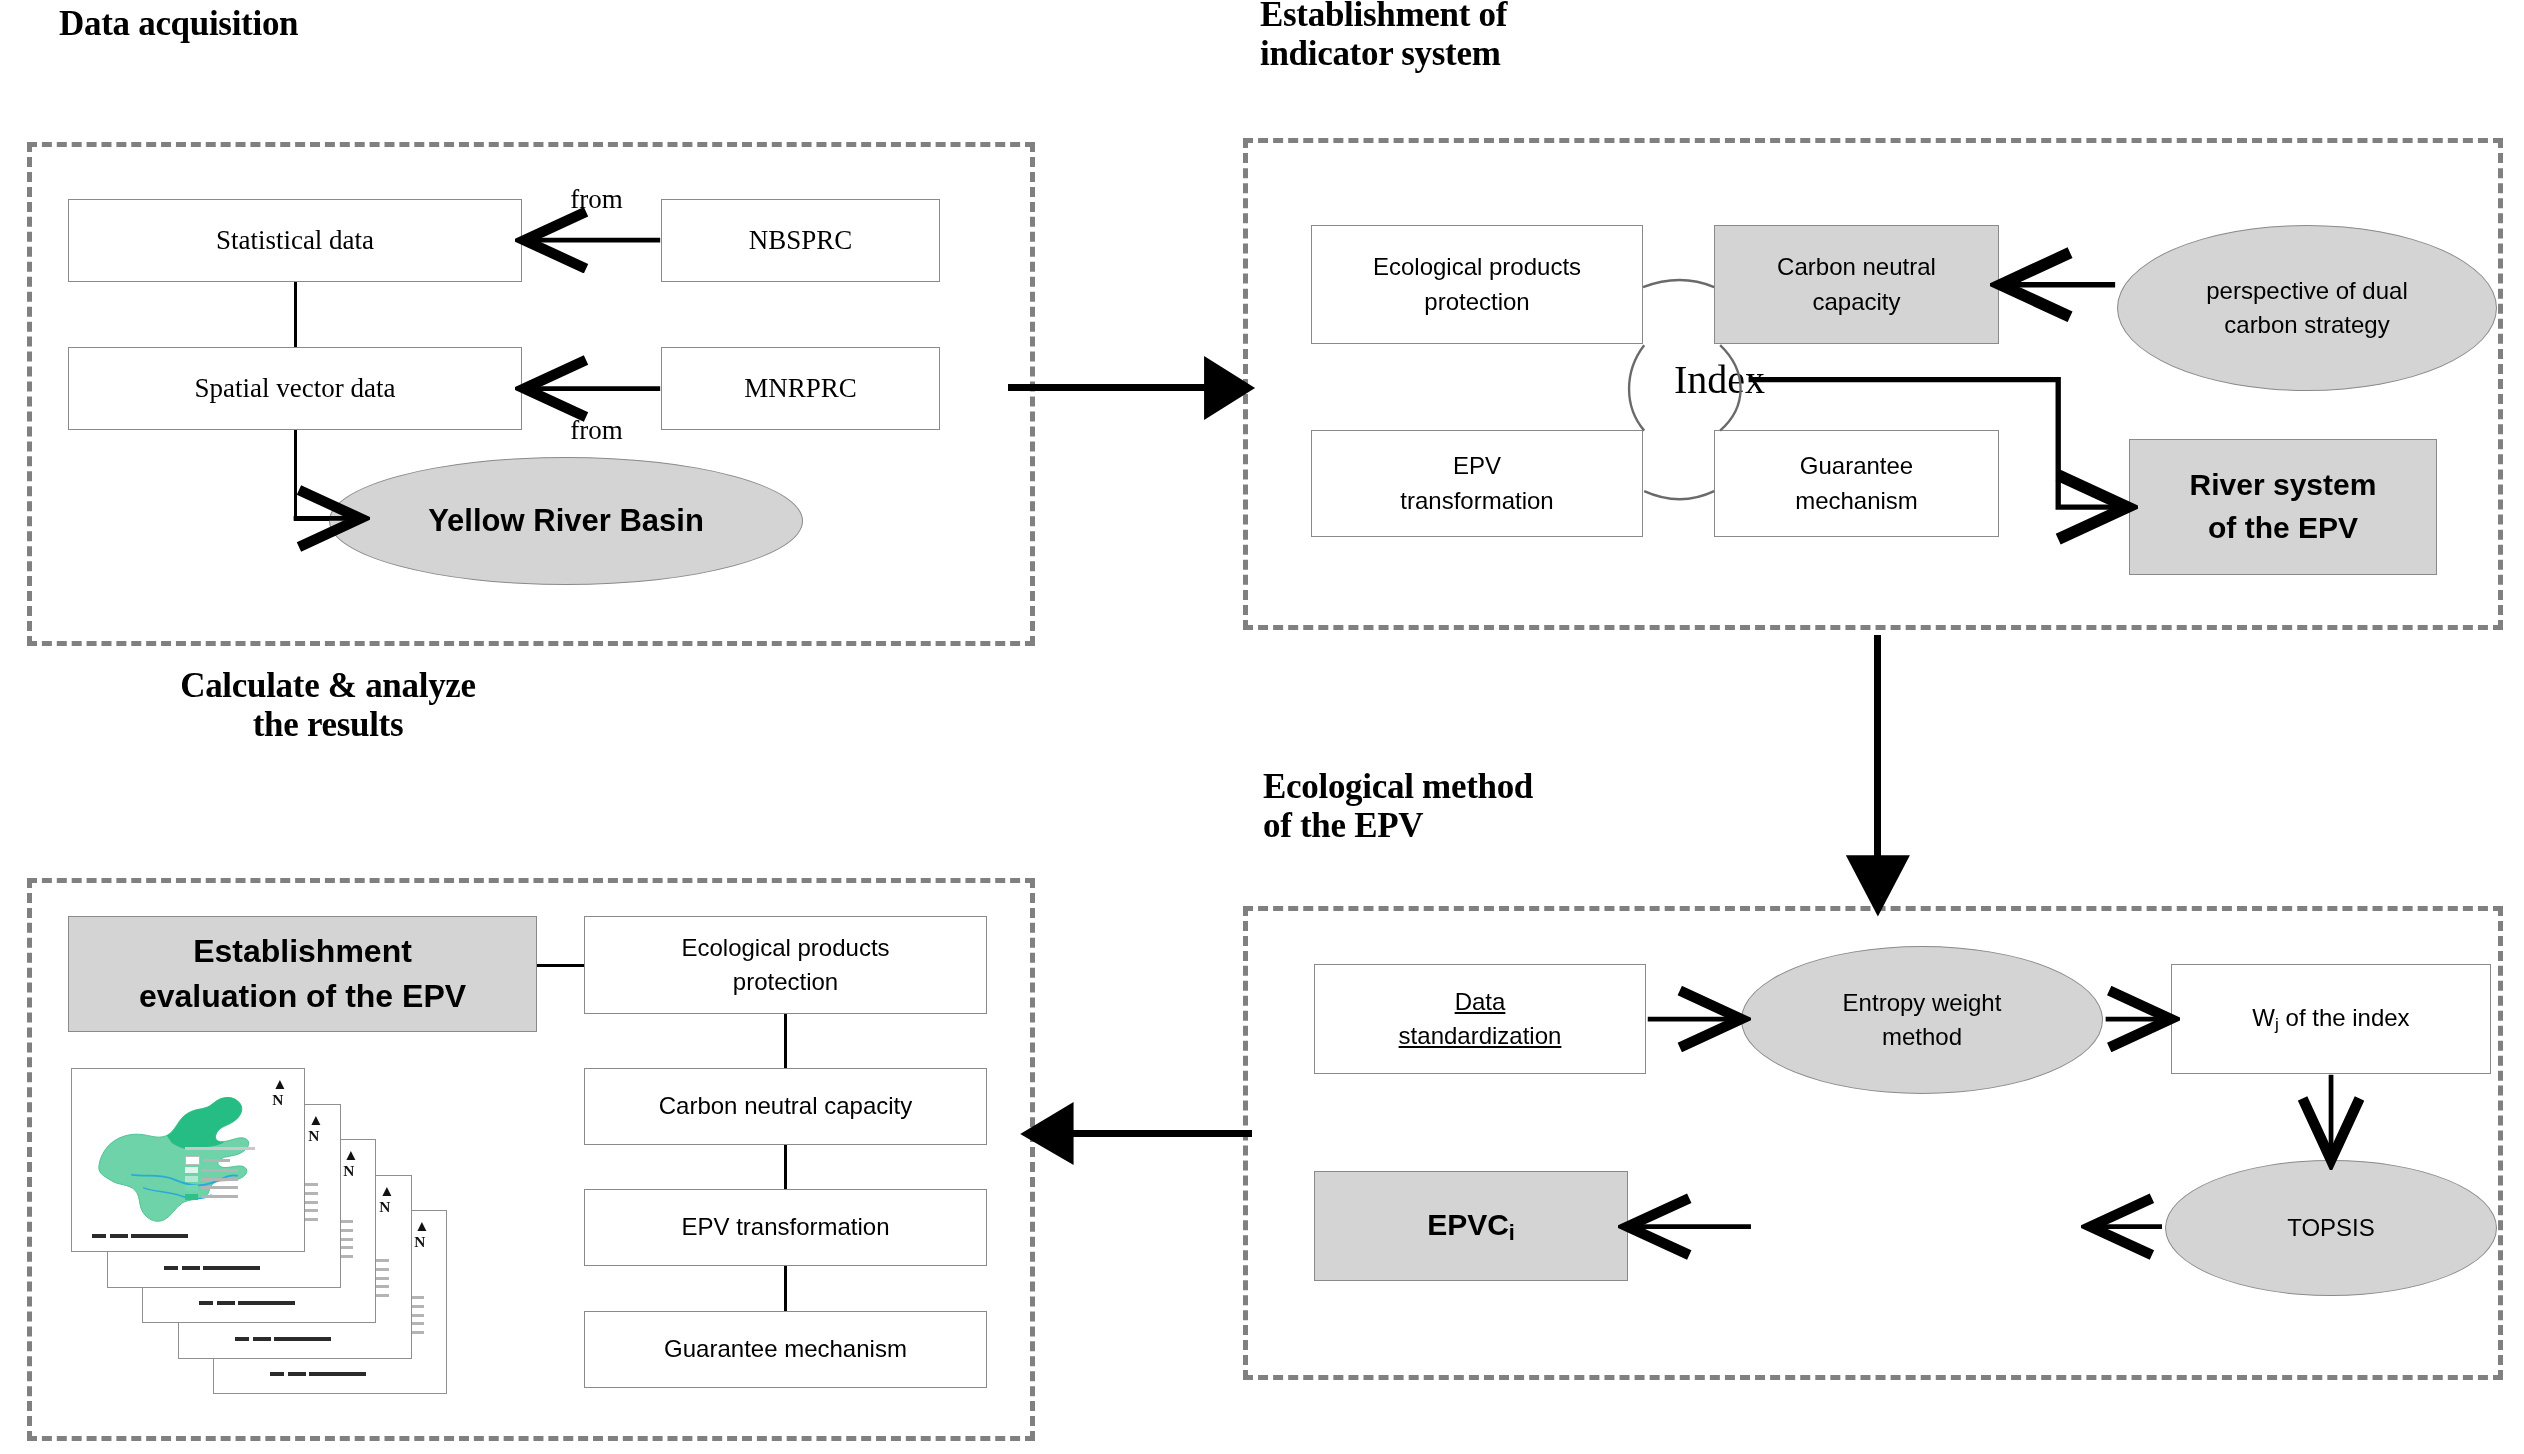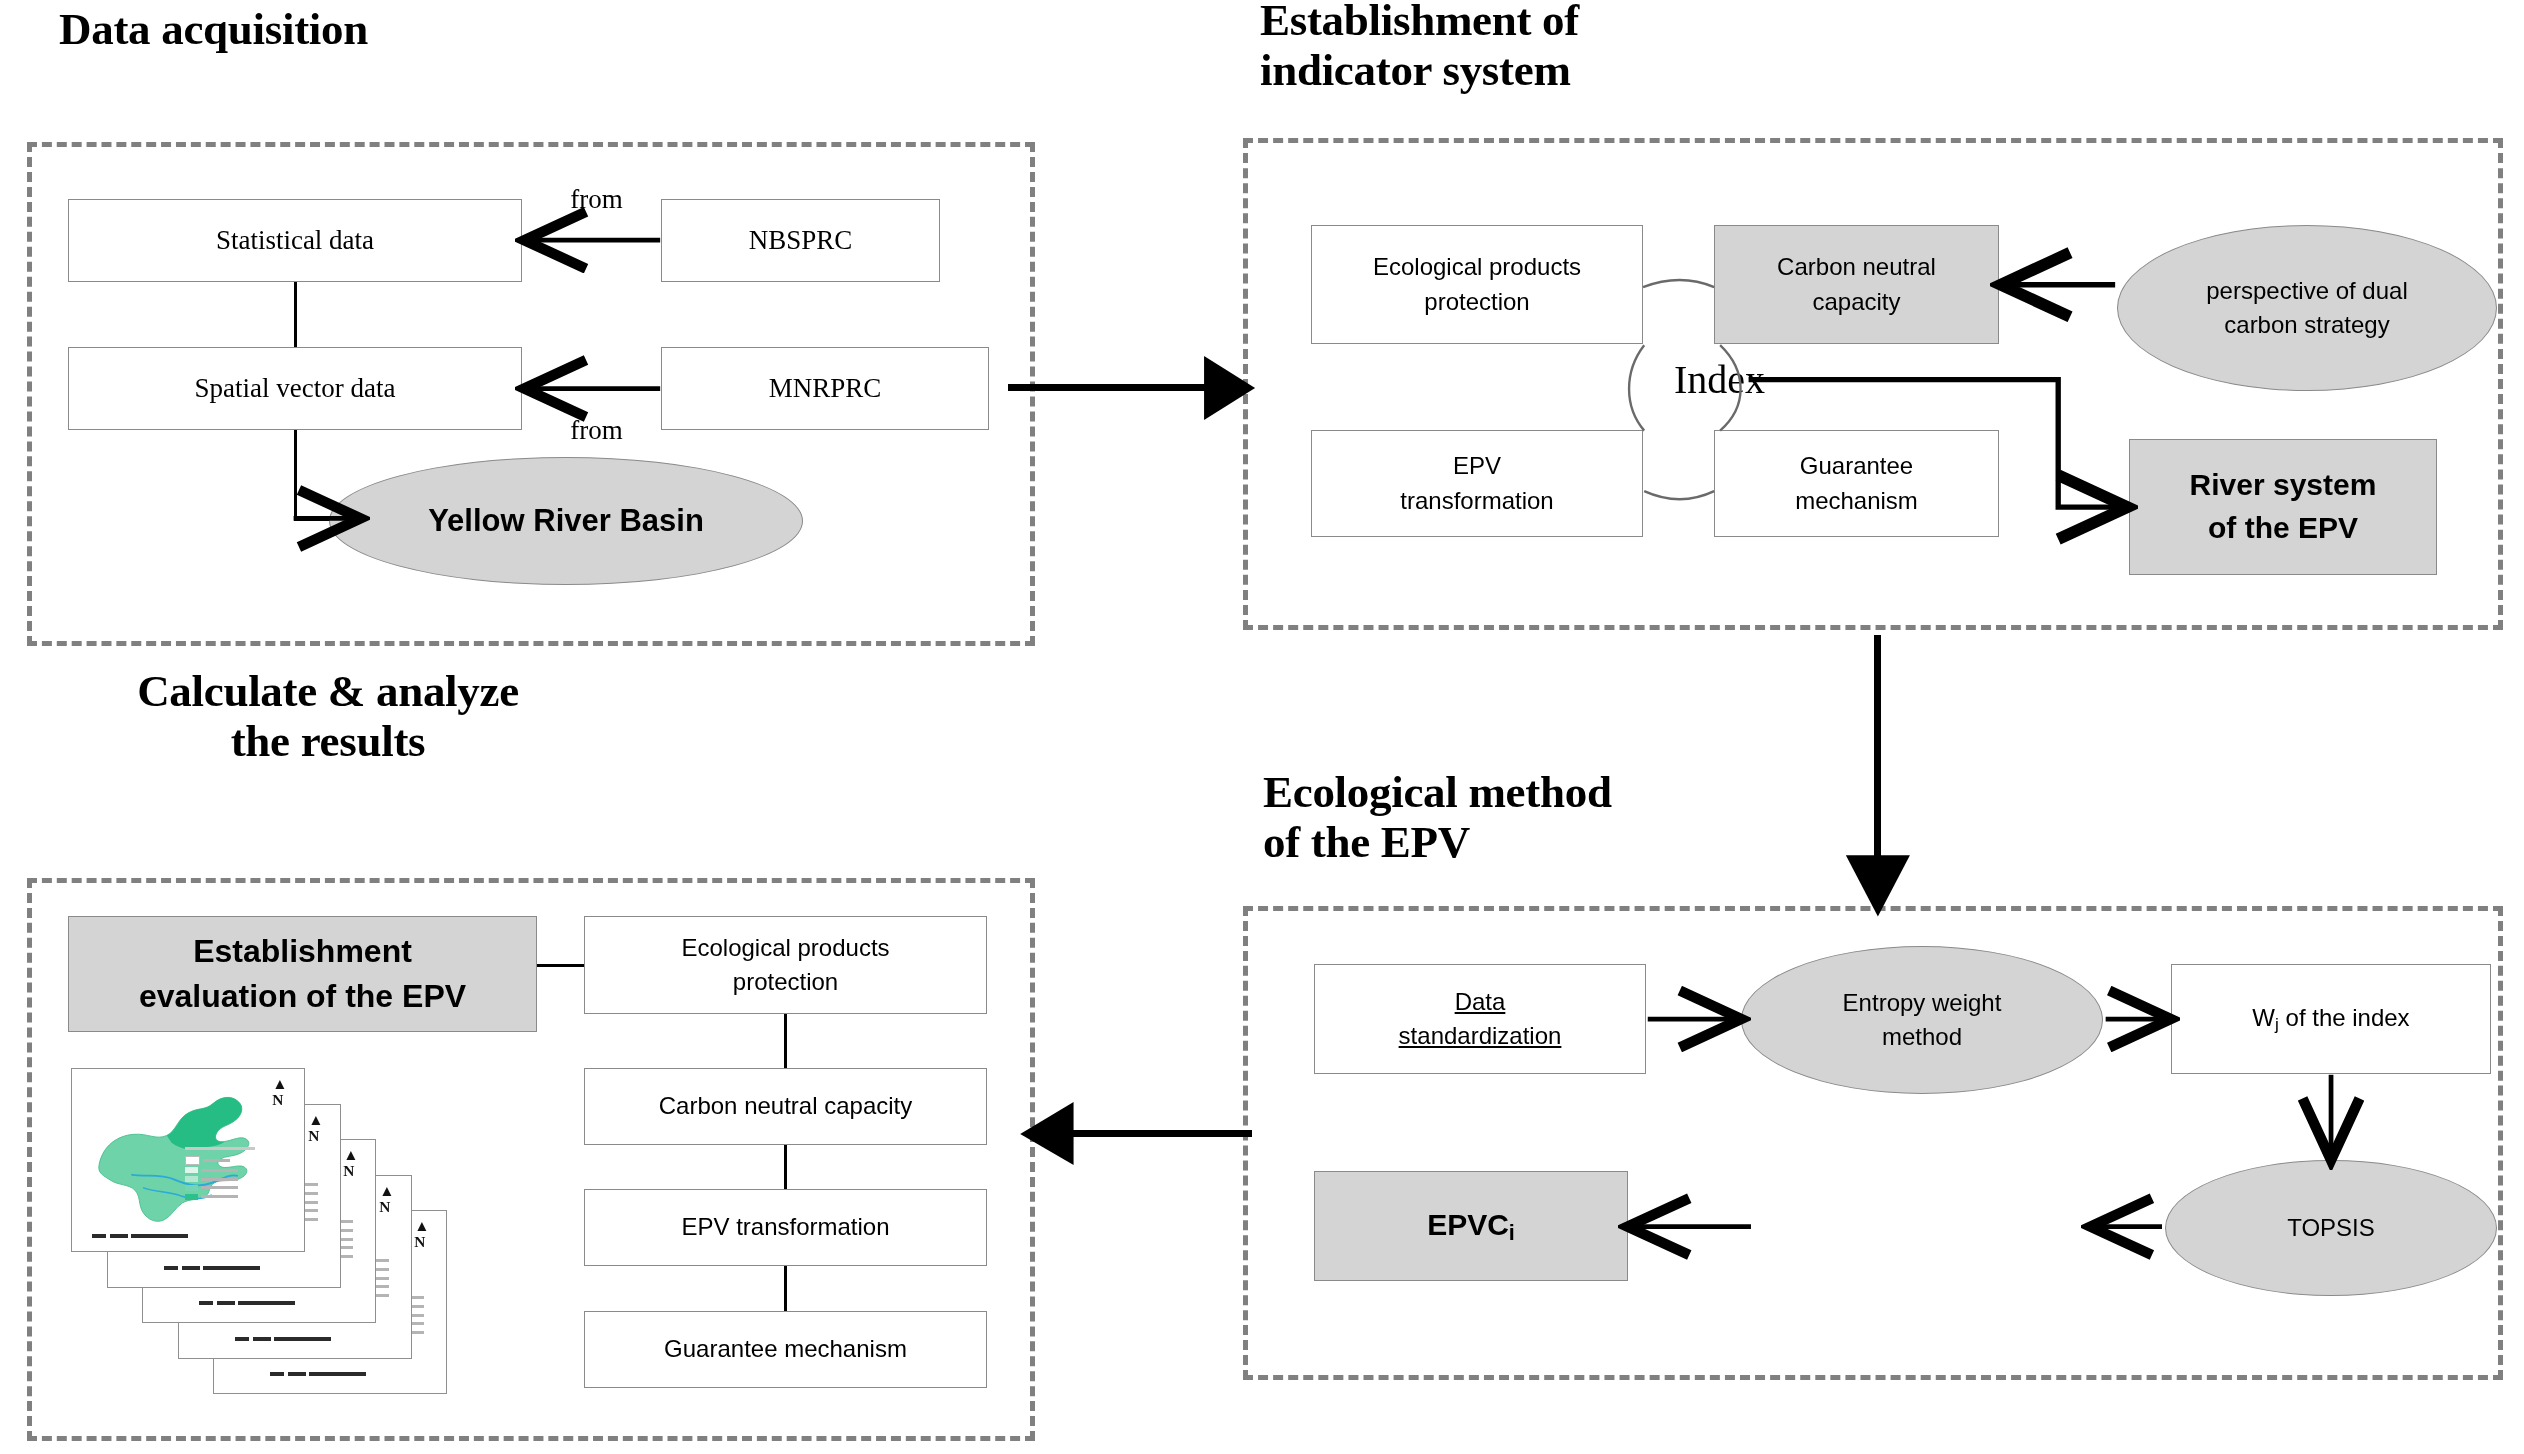--- a/index.html
+++ b/index.html
@@ -5,21 +5,21 @@
   html,body{margin:0;padding:0;background:#ffffff;}
   body{width:2525px;height:1455px;font-family:"Liberation Sans",sans-serif;}
   #stage{position:relative;width:2525px;height:1455px;overflow:hidden;background:#fff;}
 
   
   .panel-title{
     position:absolute;
     font-family:"Liberation Serif",serif;
     font-weight:bold;
     color:#000;
-    font-size:45px;
+    font-size:35px;
     line-height:1.10;
     letter-spacing:-0.3px;
     white-space:pre-line;
   }
 
   
   .dashed-panel{
     position:absolute;
     border:5.3px dashed #808080;
     box-sizing:border-box;
@@ -103,21 +103,21 @@
   <div class="dashed-panel" style="left:27px;top:878px;width:1008px;height:563px;"></div>
 
   <div class="dashed-panel" style="left:1243px;top:906px;width:1260px;height:474px;"></div>
 
   <div class="node serif" style="left:68px;top:199px;width:454px;height:83px;">Statistical data</div>
 
   <div class="node serif" style="left:68px;top:347px;width:454px;height:83px;">Spatial vector data</div>
 
   <div class="node serif" style="left:661px;top:199px;width:279px;height:83px;">NBSPRC</div>
 
-  <div class="node serif" style="left:661px;top:347px;width:328px;height:83px;">MNRPRC</div>
+  <div class="node serif" style="left:661px;top:347px;width:279px;height:83px;">MNRPRC</div>
 
   <div class="node bold ellipse shaded" style="left:329px;top:457px;width:474px;height:128px;font-size:31px;">Yellow River Basin</div>
 
   <div class="node plain serif" style="left:537px;top:178px;width:119px;height:42px;font-size:27px;">from</div>
 
   <div class="node plain serif" style="left:537px;top:409px;width:119px;height:42px;font-size:27px;">from</div>
 
   <div class="thin-v" style="left:294px;top:282px;height:66px;"></div>
 
   <div class="thin-v" style="left:294px;top:430px;height:90px;"></div>

